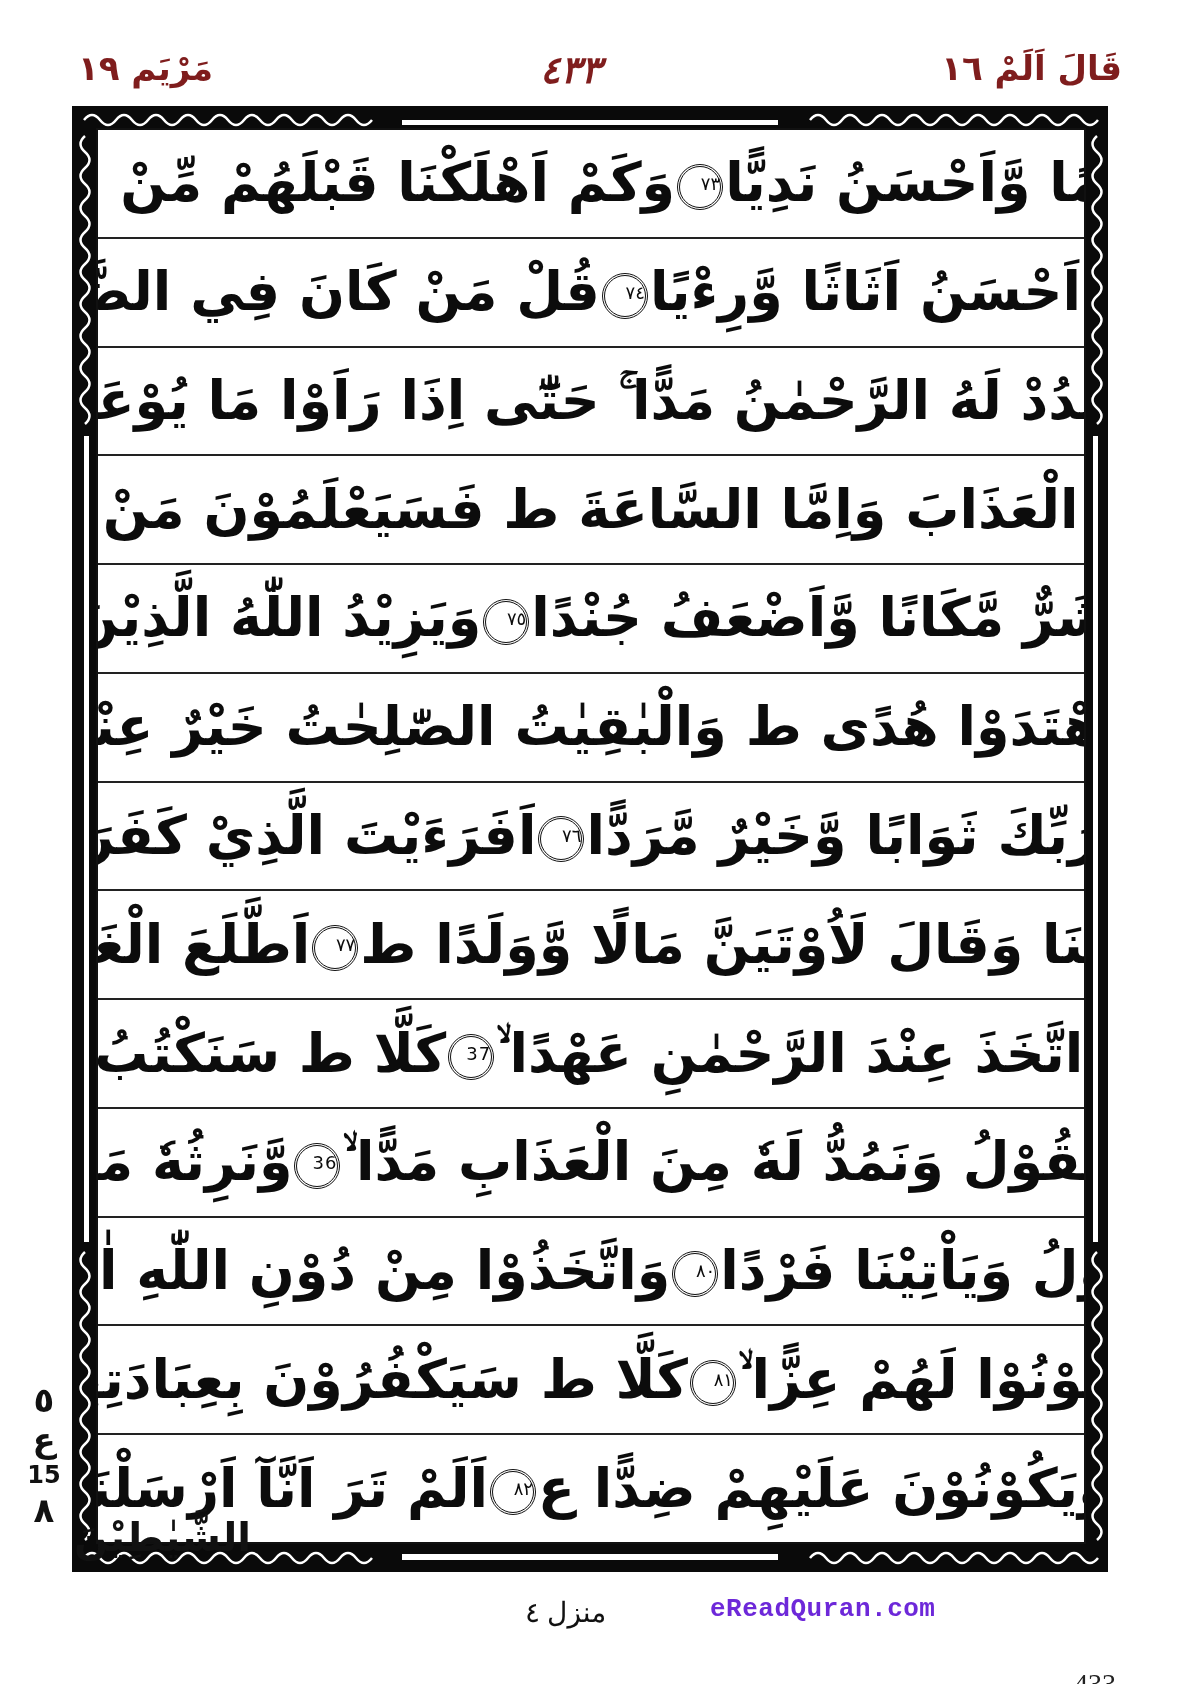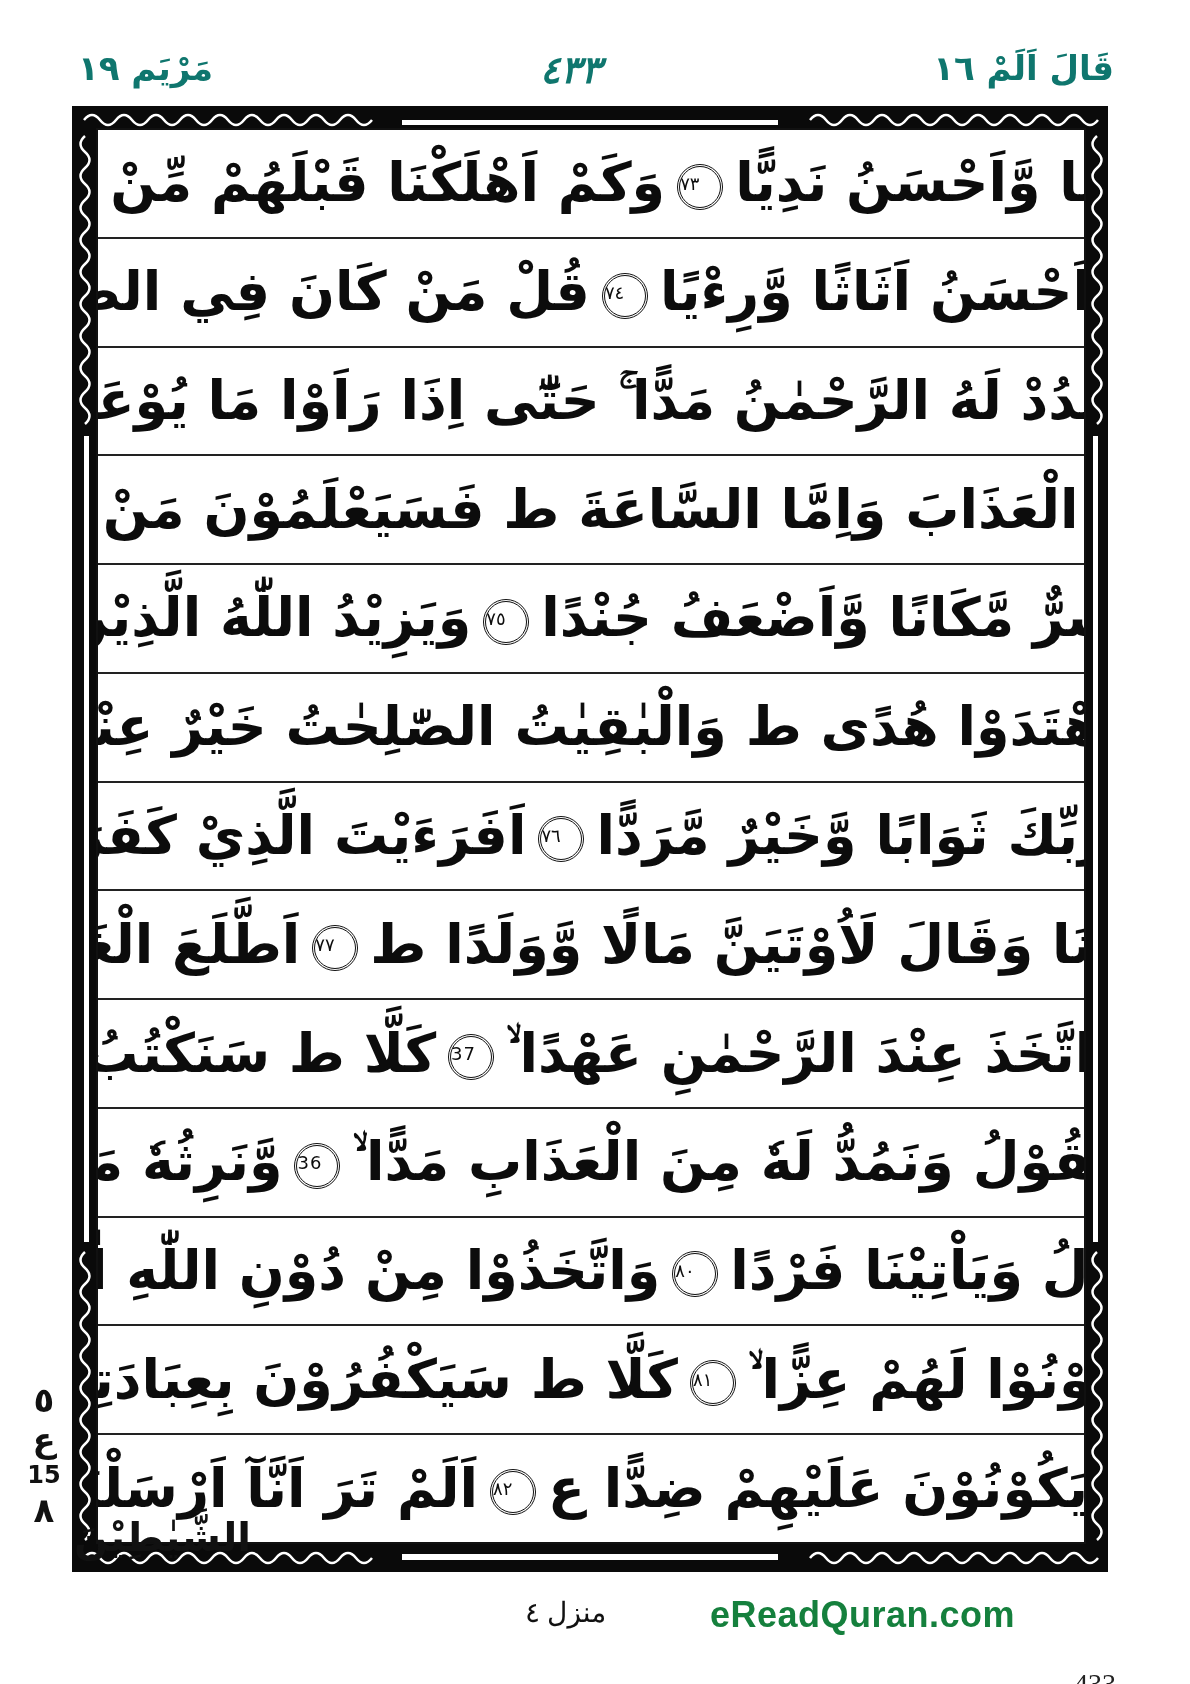--- a/index.html
+++ b/index.html
@@ -1,45 +1,45 @@
 <!DOCTYPE html>
 <html><head>
 <meta charset="utf-8">
 <style>
   html, body { margin: 0; padding: 0; background: #ffffff; }
   body { width: 1190px; height: 1684px; position: relative; overflow: hidden; font-family: "DejaVu Sans", sans-serif; color: #111; }
 
-  .hdr { position: absolute; top: 48px; font-family: "DejaVu Sans", sans-serif; font-weight: bold; color: #0f766e; direction: rtl; white-space: nowrap; }
+  .hdr { position: absolute; top: 48px; font-family: "DejaVu Sans", sans-serif; font-weight: bold; color: #7f1d1d; direction: rtl; white-space: nowrap; }
   .hdr-left  { left: 78px;  font-size: 34px; }
   .hdr-mid   { left: 540px; font-size: 38px; font-style: italic; }
-  .hdr-right { right: 76px; font-size: 34px; }
+  .hdr-right { right: 68px; font-size: 34px; }
 
   
   .frame { position: absolute; left: 72px; top: 106px; width: 1036px; height: 1466px; background: #0a0a0a; }
   .band-bar { position: absolute; background: #fff; }
   .band-bar.top    { left: 330px; right: 330px; top: 14px; height: 5px; }
   .band-bar.bottom { left: 330px; right: 330px; bottom: 12px; height: 6px; }
   .band-bar.left   { left: 12px; width: 5px; top: 330px; bottom: 330px; }
   .band-bar.right  { right: 10px; width: 5px; top: 330px; bottom: 330px; }
   .ornament { position: absolute; }
   .ornament svg { display: block; }
 
   .panel { position: absolute; left: 24px; top: 22px; right: 22px; bottom: 28px; background: #fff; border: 2px solid #111; }
 
   .rows { position: absolute; inset: 0; display: flex; flex-direction: column; }
   .row { flex: 1; border-bottom: 2px solid #222; display: flex; align-items: center; justify-content: center; overflow: hidden; }
   .row:last-child { border-bottom: none; }
   .verse { direction: rtl; font-family: "DejaVu Sans", sans-serif; font-weight: bold; font-size: 54px; line-height: 1; white-space: nowrap; text-align: justify; letter-spacing: 1px; color: #0c0c0c; }
-  .ayah { display: inline-block; width: 40px; height: 40px; border: 3px double #111; border-radius: 50%; font-size: 18px; line-height: 34px; text-align: left; vertical-align: middle; margin: 0 12px; font-weight: normal; }
+  .ayah { display: inline-block; width: 40px; height: 40px; border: 3px double #111; border-radius: 50%; font-size: 18px; line-height: 34px; text-align: right; vertical-align: middle; margin: 0 2px; font-weight: normal; }
 
   .margin-note { position: absolute; left: 24px; top: 1380px; width: 40px; text-align: center; font-weight: bold; font-size: 34px; line-height: 40px; color: #111; font-family: "DejaVu Sans", sans-serif; }
 
   .footer-left { position: absolute; left: 74px; top: 1514px; font-size: 40px; font-weight: bold; direction: rtl; font-family: "DejaVu Sans", sans-serif; }
   .footer-manzil { position: absolute; left: 525px; top: 1596px; font-size: 28px; direction: rtl; font-family: Liberation Serif, serif; text-align: right; }
-  .footer-site { position: absolute; left: 710px; top: 1594px; font-size: 36px; font-weight: bold; font-family: Liberation Sans, sans-serif; color: #15803d; letter-spacing: 0.5px; }
+  .footer-site { position: absolute; left: 710px; top: 1594px; font-size: 26px; font-weight: bold; font-family: Liberation Mono, monospace; color: #6d28d9; letter-spacing: 0.5px; }
   .footer-page { position: absolute; left: 1074px; top: 1668px; font-size: 28px; font-family: "Liberation Serif", serif; color: #222; }
 </style>
 </head>
 <body>
 
 <div class="hdr hdr-left">مَرْيَم ١٩</div>
 <div class="hdr hdr-mid">٤٣٣</div>
 <div class="hdr hdr-right">قَالَ اَلَمْ ١٦</div>
 
 <div class="frame">

